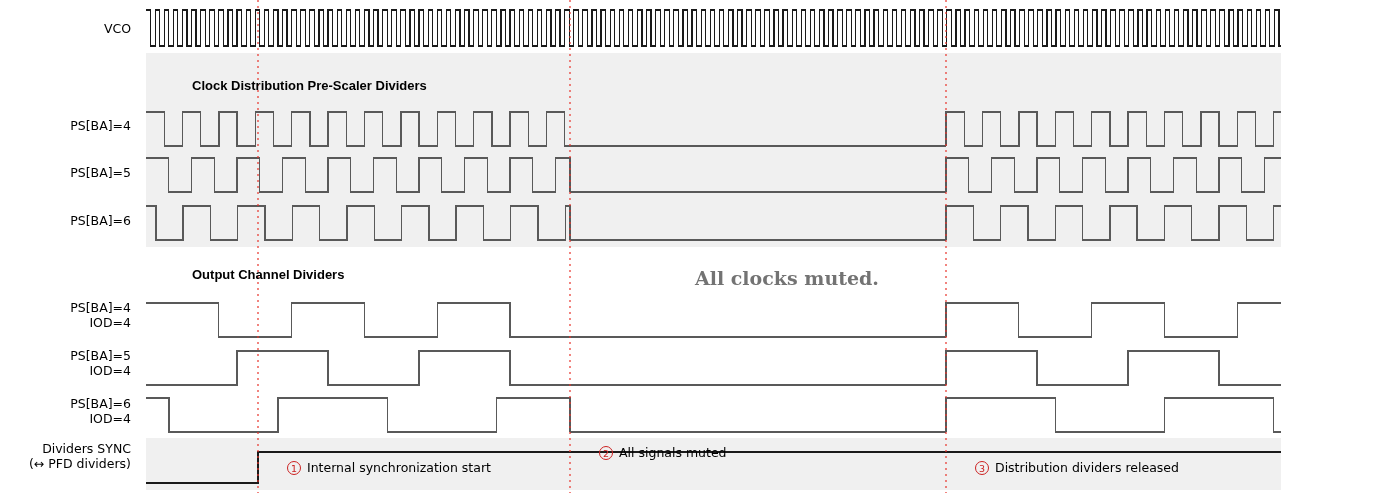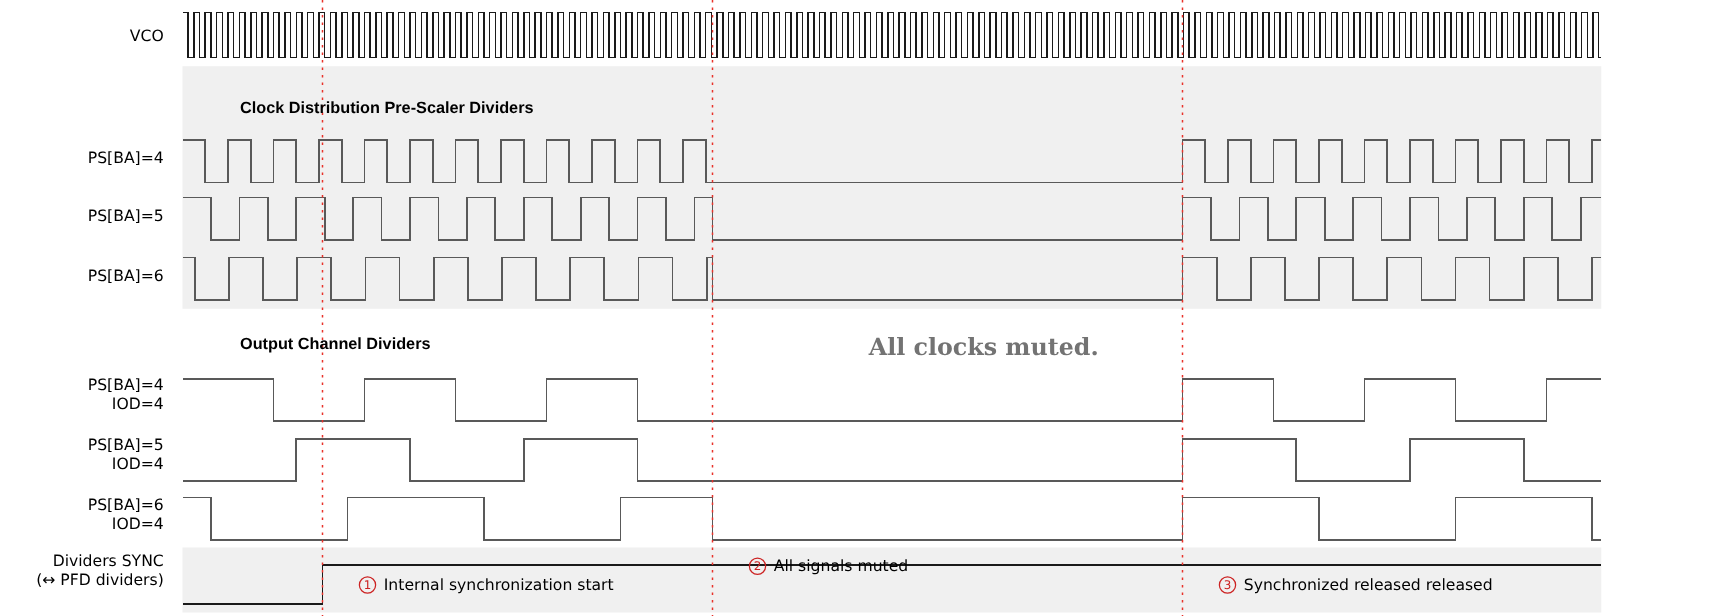--- a/index.html
+++ b/index.html
@@ -127,15 +127,15 @@
       <div class="row-label" style="right: 1248px; top: 441px;"><div>Dividers SYNC</div><div>(↔ PFD dividers)</div></div>
     </div>
   <div id="heading-layer">
       <div class="section-heading" style="left: 192px; top: 78px;">Clock Distribution Pre-Scaler Dividers</div>
       <div class="section-heading" style="left: 192px; top: 267px;">Output Channel Dividers</div>
       <div class="muted-note" style="left: 695px; top: 267px;">All clocks muted.</div>
     </div>
   <div id="marker-layer">
       <div class="marker-note" style="left: 266px; top: 459px;"><span class="marker-badge">1</span><span class="marker-text">Internal synchronization start</span></div>
       <div class="marker-note" style="left: 578px; top: 444px;"><span class="marker-badge">2</span><span class="marker-text">All signals muted</span></div>
-      <div class="marker-note" style="left: 954px; top: 459px;"><span class="marker-badge">3</span><span class="marker-text">Synchronized released released</span></div>
+      <div class="marker-note" style="left: 954px; top: 459px;"><span class="marker-badge">3</span><span class="marker-text">Distribution dividers released</span></div>
     </div>
 </div>
 
 </body></html>

